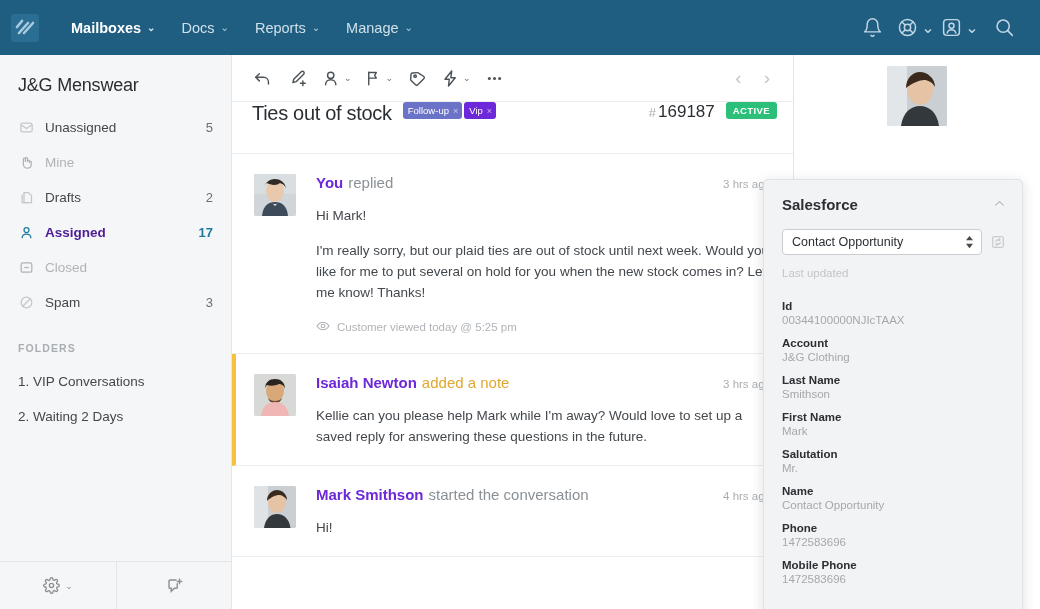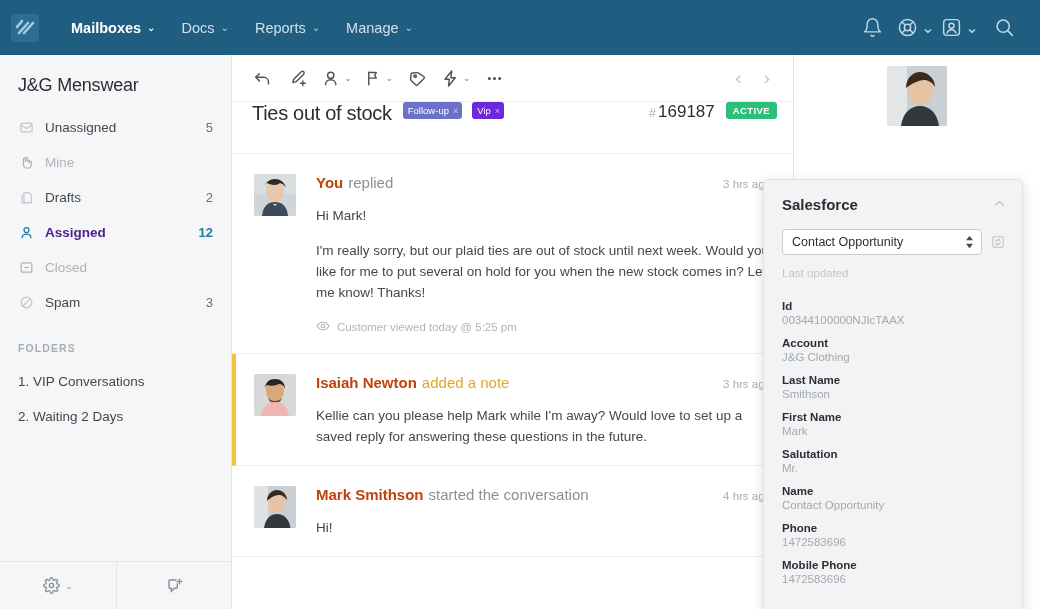--- a/index.html
+++ b/index.html
@@ -117,21 +117,21 @@
 
   #conv-header {
     height: 52px; flex: 0 0 52px;
     border-bottom: 1px solid #ebedef;
     display: flex; align-items: flex-start; padding: 0 16px 0 20px;
   }
   #conv-subject {
     font-size: 20px; color: #2b2f33; letter-spacing: -.3px;
     white-space: nowrap;
   }
-  #tags { display: flex; gap: 10px; margin-left: 11px; align-items: center; }
+  #tags { display: flex; gap: 2px; margin-left: 11px; align-items: center; }
   .tag {
     font-size: 9.5px; color: #fff; border-radius: 3px;
     padding: 3px 4px 3px 5px; display: flex; align-items: center; gap: 4px;
     white-space: nowrap; cursor: pointer;
   }
   .tag .x { opacity: .6; font-size: 9px; }
   #hdr-spacer { flex: 1 1 auto; }
   #conv-number { font-size: 17px; color: #2b2f33; white-space: nowrap; }
   #conv-number .hash { color: #a9aeb3; font-size: 13px; margin-right: 2px; }
   #active-badge {
@@ -149,21 +149,21 @@
   }
   .msg.note { border-left: 4px solid #f5c33b; padding-left: 18px; }
   .avatar {
     width: 42px; height: 42px; flex: 0 0 42px;
     margin-right: 20px; border-radius: 2px;
     overflow: hidden; background: #d8dcdf;
   }
   .avatar svg { display: block; }
   .mbody { flex: 1 1 auto; min-width: 0; }
   .mhead { display: flex; align-items: baseline; }
-  .mauthor { font-size: 15px; font-weight: bold; color: #c2410c; }
+  .mauthor { font-size: 15px; font-weight: bold; color: #6d28d9; }
   .maction { font-size: 15px; color: #8b9095; margin-left: 5px; }
   .maction.note-action { color: #e0a82e; }
   .mhead-spacer { flex: 1 1 auto; }
   .mtime { font-size: 11.5px; color: #a9aeb3; white-space: nowrap; }
   .mtext { font-size: 13.5px; color: #43484d; line-height: 21px; margin-top: 14px; }
   .mtext p + p { margin-top: 14px; }
   .mviewed {
     margin-top: 16px; font-size: 11.5px; color: #b0b4b8;
     display: flex; align-items: center; gap: 7px;
   }
@@ -322,21 +322,21 @@
     </div>
 
     <div class="folder-row sel">
       <span class="fi">
         <svg width="15" height="15" viewBox="0 0 24 24" fill="none" stroke="currentColor" stroke-width="2">
             <circle cx="12" cy="8" r="4"></circle>
             <path d="M5 21c0-4 3.2-6.4 7-6.4S19 17 19 21"></path>
           </svg>
       </span>
       <span class="fl">Assigned</span>
-      <span class="fc">12</span>
+      <span class="fc">17</span>
     </div>
 
     <div class="folder-row dim">
       <span class="fi">
         <svg width="15" height="15" viewBox="0 0 24 24" fill="none" stroke="currentColor" stroke-width="2">
             <rect x="3.5" y="4.5" width="17" height="15" rx="2.5"></rect>
             <line x1="8.5" y1="12" x2="15.5" y2="12"></line>
           </svg>
       </span>
       <span class="fl">Closed</span>

